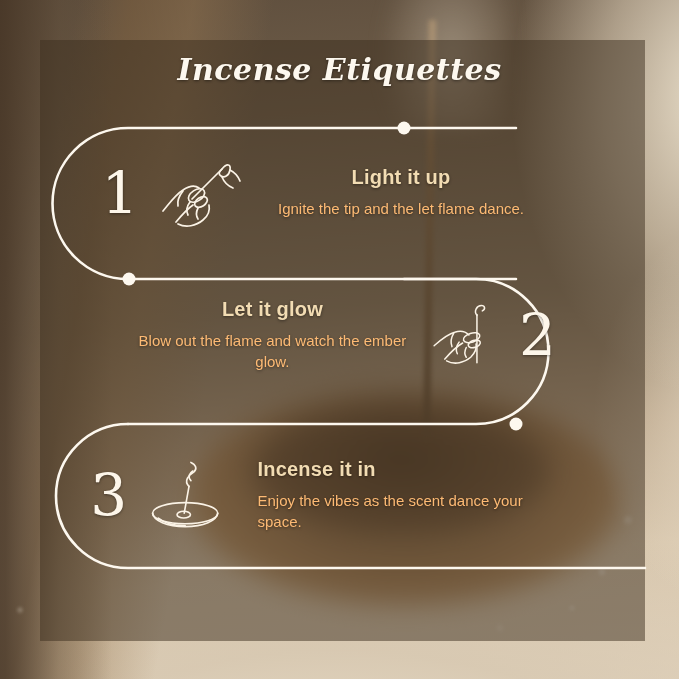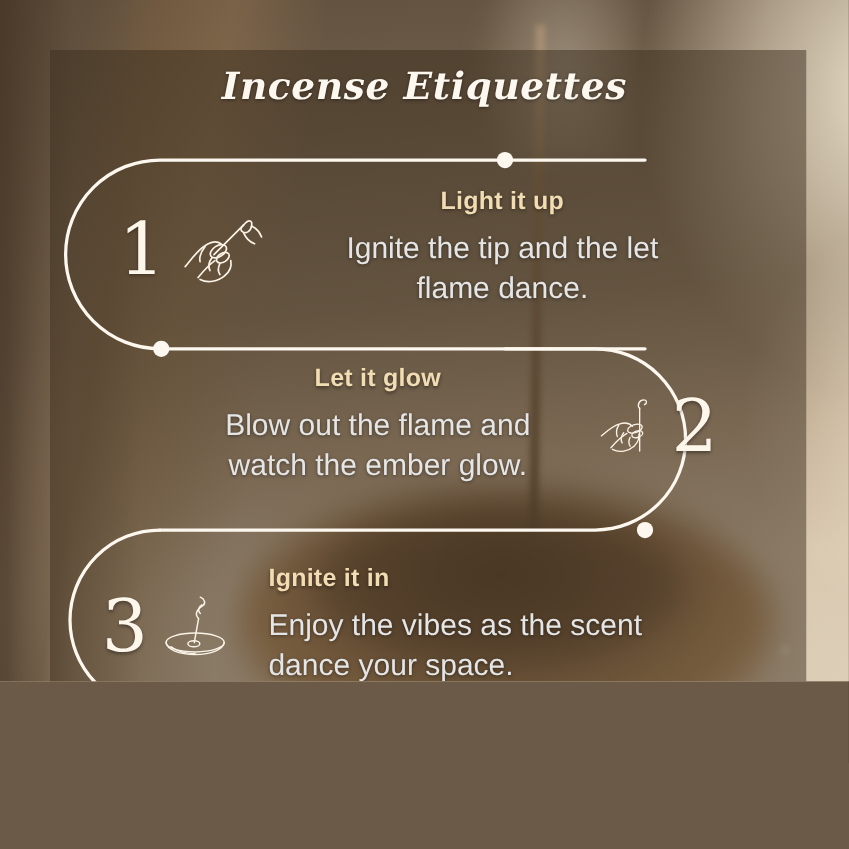--- a/index.html
+++ b/index.html
@@ -2,21 +2,21 @@
 <html><head>
 <meta charset="utf-8">
 <style>
   html,body{margin:0;padding:0;}
   body{
     width:679px;height:679px;overflow:hidden;
     font-family:"Liberation Sans",sans-serif;
     background:#6b5a47;
     position:relative;
   }
-  #stage{position:absolute;inset:0;width:679px;height:545px;overflow:hidden;}
+  #stage{position:absolute;inset:0;width:679px;height:679px;overflow:hidden;}
 
   
   .bg{position:absolute;inset:-40px;overflow:hidden;}
   .bg .layer{position:absolute;inset:0;}
 
   .bg-base{
     background:
       linear-gradient(175deg,#5a4a3a 0%,#6e5d49 22%,#8b7a63 46%,#b8a287 63%,#d8c7ae 78%,#e6d8c3 100%);
   }
   
@@ -109,32 +109,32 @@
     line-height:1;
     text-shadow:0 1px 3px rgba(0,0,0,.4);
   }
   .icon{width:92px;height:86px;}
   .txt-h{
     font-size:20px;font-weight:700;color:#f2dcb3;
     text-shadow:0 1px 3px rgba(0,0,0,.45);
     margin:0 0 10px 0;letter-spacing:.2px;
   }
   .txt-b{
-    font-size:24px;font-weight:400;color:#e5e5e5;line-height:1.35;
+    font-size:15px;font-weight:400;color:#fdba74;line-height:1.35;
     text-shadow:0 1px 3px rgba(0,0,0,.45);margin:0;
   }
 
   
   #step1{left:88px;top:150px;width:470px;display:flex;align-items:center;gap:0;}
   #step1 .num{width:64px;text-align:center;}
   #step1 .icon{margin-left:2px;}
   #step1 .copy{margin-left:32px;text-align:center;}
 
   
-  #step2{left:146px;top:292px;width:430px;display:flex;align-items:center;justify-content:flex-end;}
+  #step2{left:136px;top:292px;width:430px;display:flex;align-items:center;justify-content:flex-end;}
   #step2 .copy{text-align:center;margin-right:18px;}
   #step2 .num{width:64px;text-align:center;}
 
   
   #step3{left:78px;top:452px;width:480px;display:flex;align-items:center;}
   #step3 .num{width:64px;text-align:center;}
   #step3 .icon{margin-left:4px;}
   #step3 .copy{margin-left:26px;text-align:left;}
 </style>
 </head>
@@ -246,18 +246,18 @@
 
         <ellipse cx="42.5" cy="63.5" rx="7" ry="3.5"></ellipse>
 
         <ellipse cx="44" cy="62" rx="34" ry="11"></ellipse>
         <path d="M10,62 C11,70 25,76 44,76 C63,76 77,70 78,62"></path>
         <path d="M16,67 C22,72 32,75 44,75"></path>
       </g>
     </svg>
 
     <div class="copy">
-      <p class="txt-h">Ignite it in</p>
+      <p class="txt-h">Incense it in</p>
       <p class="txt-b">Enjoy the vibes as the scent dance your space.</p>
     </div>
   </div>
 
 </div>
 
 </body></html>

